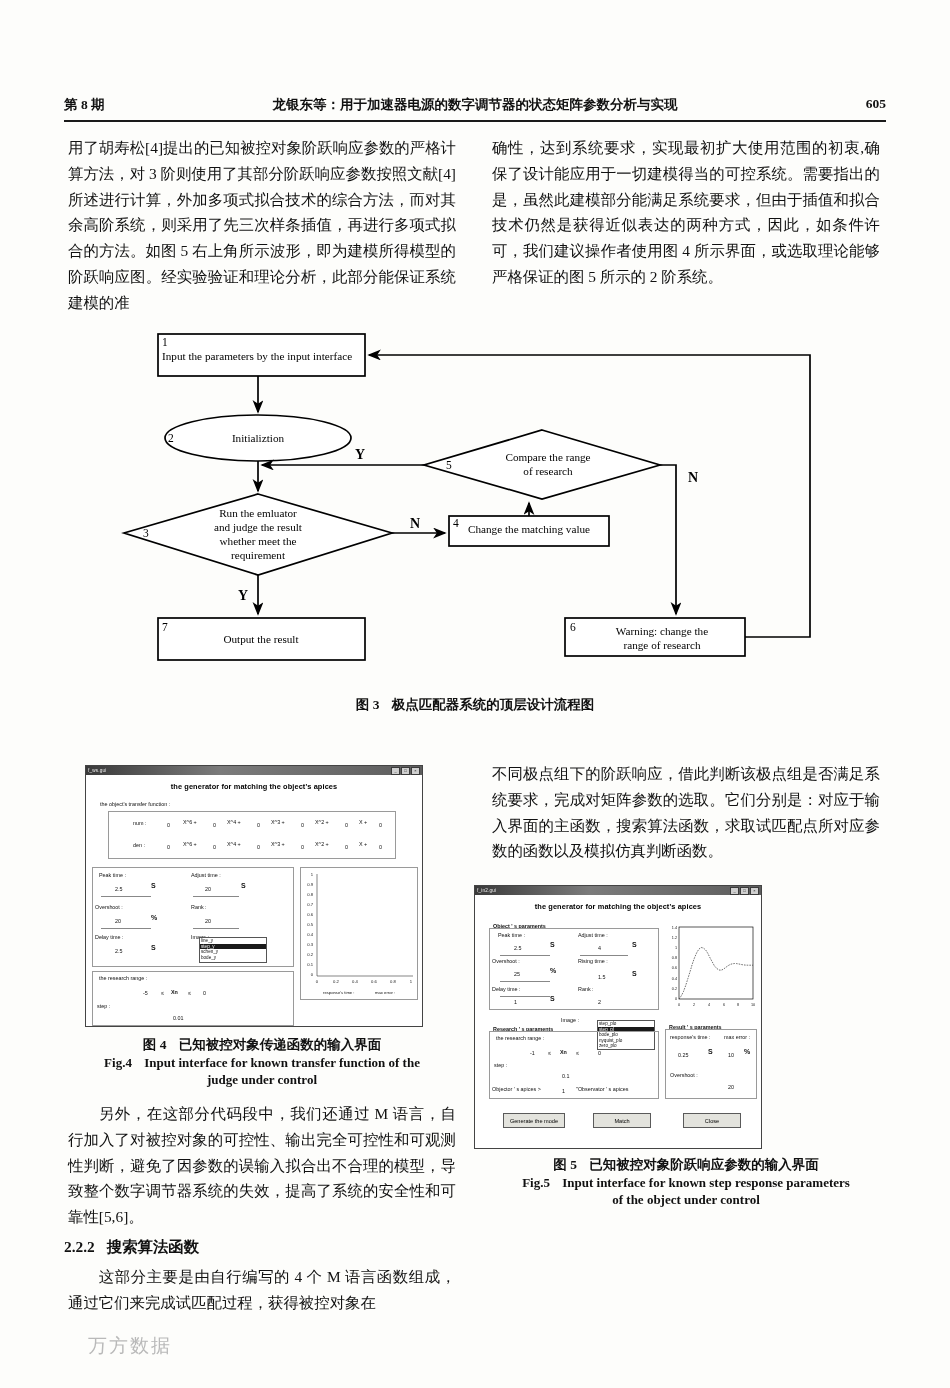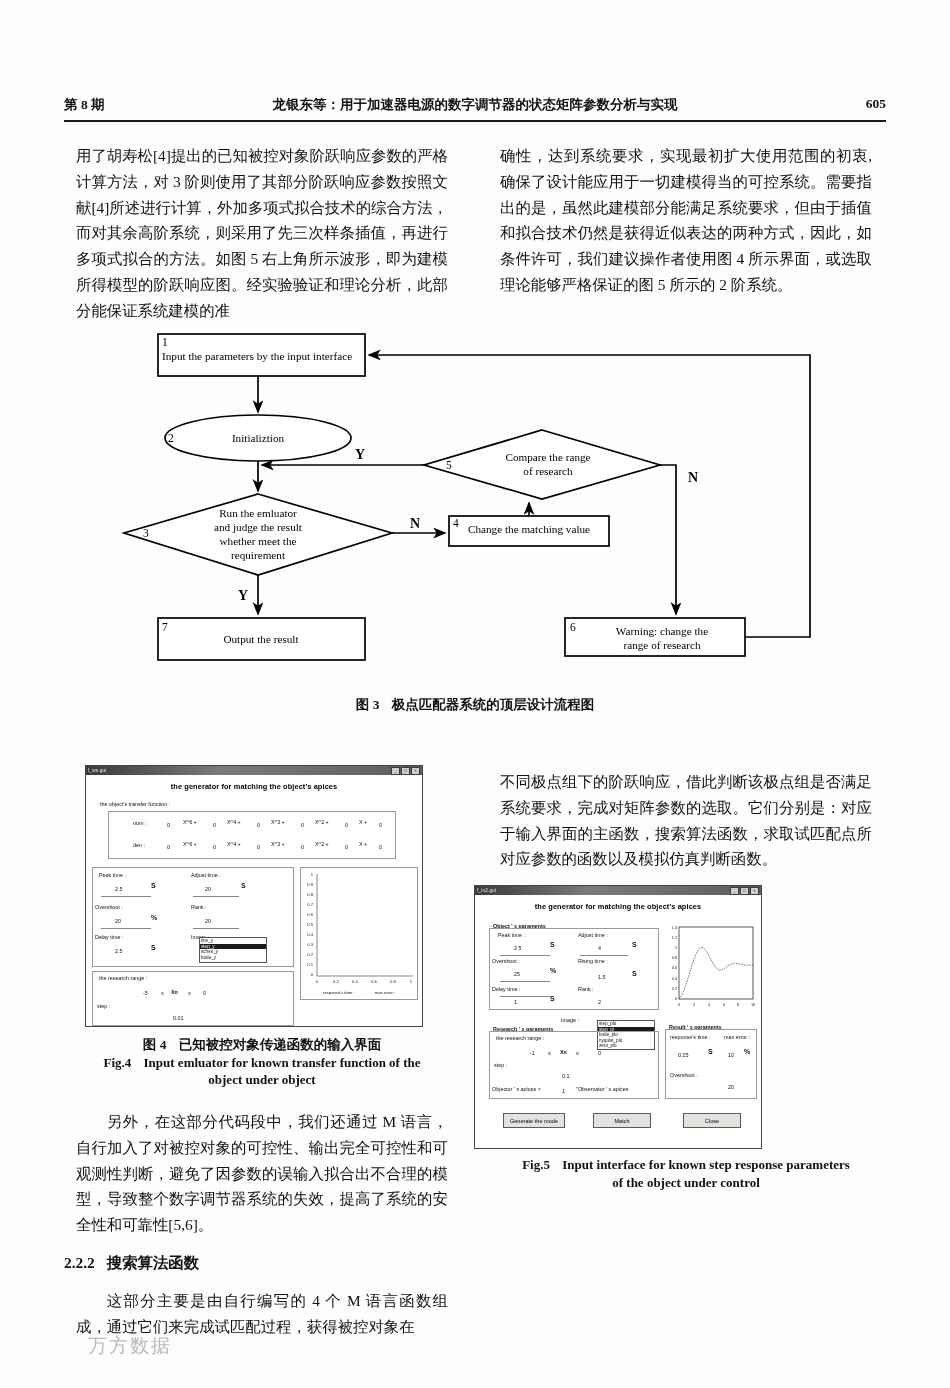--- a/index.html
+++ b/index.html
@@ -49,21 +49,21 @@
     position: absolute;
     width: 396px;
     font-size: 15.4px;
     line-height: 25.8px;
     text-align: justify;
     text-justify: inter-character;
   }
   .col-left  { left: 64px; }
   .col-right { left: 488px; }
 
-  .para { margin: 12px; }
+  .para { margin: 4px; }
   .para.indent { text-indent: 2em; }
 
   .sechead {
     font-weight: bold;
     font-size: 15.4px;
     margin: 0;
   }
   .sechead .num { margin-right: 12px; }
 
   
@@ -387,23 +387,23 @@
     </div>
   </div>
 
   <div class="caption" style="position:absolute; left:64px; top:1036px; width:396px;">
     <div>
       <span class="lbl cn-zh">图 4</span>
       <span class="cn-zh">已知被控对象传递函数的输入界面</span>
     </div>
     <div>
       <span class="lbl">Fig.4</span>
-      <span class="en">Input emluator for known transfer function of the</span>
-    </div>
-    <div><span class="en">object under object</span></div>
+      <span class="en">Input interface for known transfer function of the</span>
+    </div>
+    <div><span class="en">judge under control</span></div>
   </div>
 
   <div class="shot" style="left:474px; top:885px; width:288px; height:264px;">
     <div class="shot-title">
       <span class="tt">f_in2.gui</span>
       <span class="wbtns">
         <span class="wbtn">_</span>
         <span class="wbtn">□</span>
         <span class="wbtn">×</span>
       </span>
@@ -503,20 +503,24 @@
       </div>
 
       <div class="btn" style="left:28px; top:218px; width:62px; height:15px;">Generate the mode</div>
       <div class="btn" style="left:118px; top:218px; width:58px; height:15px;">Match</div>
       <div class="btn" style="left:208px; top:218px; width:58px; height:15px;">Close</div>
     </div>
   </div>
 
   <div class="caption" style="position:absolute; left:488px; top:1156px; width:396px;">
     <div>
+      <span class="lbl cn-zh">图 5</span>
+      <span class="cn-zh">已知被控对象阶跃响应参数的输入界面</span>
+    </div>
+    <div>
       <span class="lbl">Fig.5</span>
       <span class="en">Input interface for known step response parameters</span>
     </div>
     <div><span class="en">of the object under control</span></div>
   </div>
 
   <div class="col col-left" style="top:1097px;">
     <p class="para indent">另外，在这部分代码段中，我们还通过 M 语言，自行加入了对被控对象的可控性、输出完全可控性和可观测性判断，避免了因参数的误输入拟合出不合理的模型，导致整个数字调节器系统的失效，提高了系统的安全性和可靠性[5,6]。</p>
     <p class="sechead">
       <span class="num">2.2.2</span><span>搜索算法函数</span>

